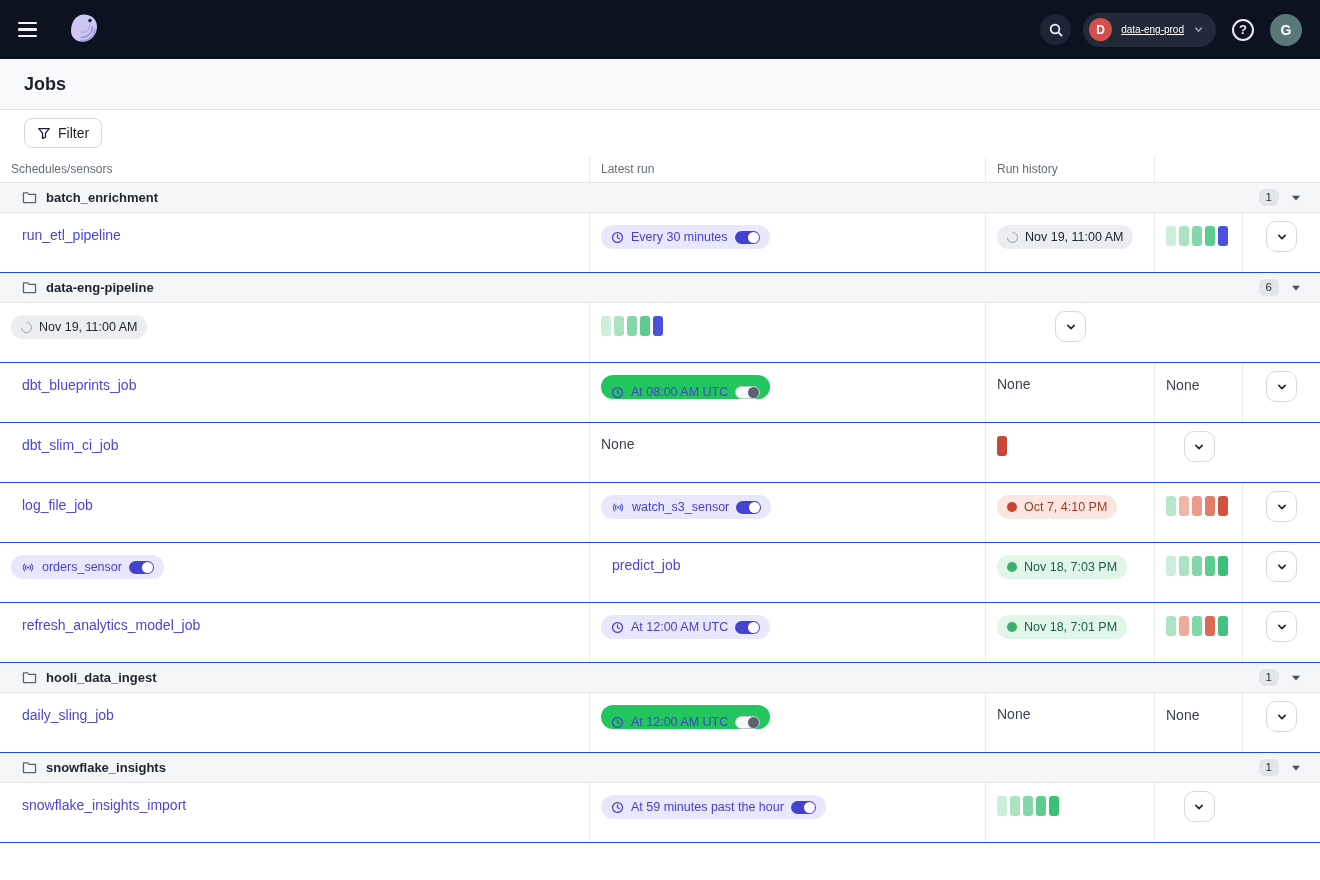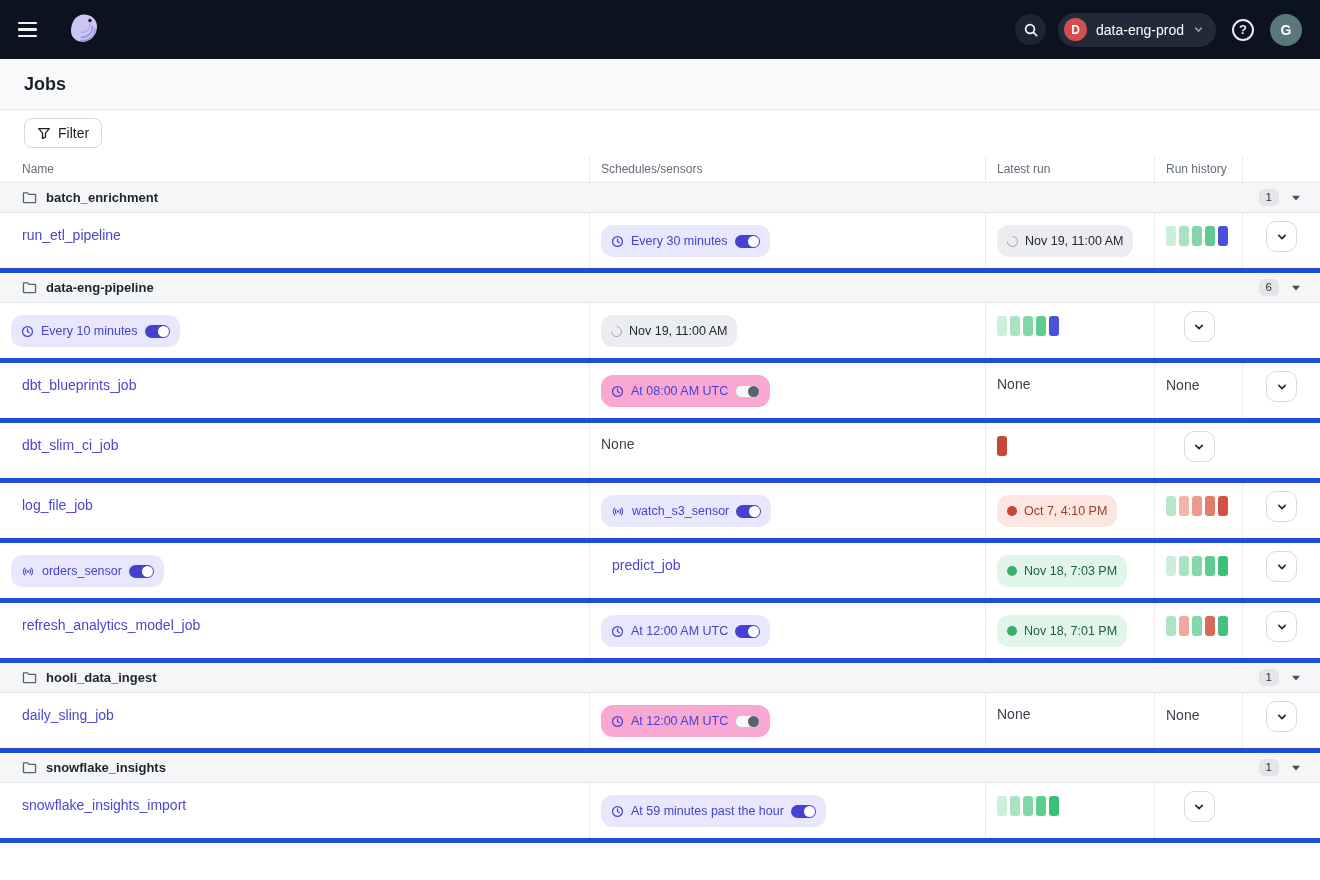--- a/index.html
+++ b/index.html
@@ -15,21 +15,21 @@
   .hamburger span { display:block; width:19px; height:2.4px; background:#f2f3f6; border-radius:1px; }
   .logo { width:36px; height:38px; display:flex; align-items:center; margin:0 6px 0 2px; }
   .nav-items { display:flex; align-items:center; gap:27px; margin-left:14px; }
   .nav-right { display:flex; align-items:center; gap:12px; }
   .search-btn { width:31px; height:31px; border-radius:50%; background:#1d2534; border:none;
     display:flex; align-items:center; justify-content:center; cursor:pointer; }
   .dep-pill { height:34px; border-radius:17px; background:#222a3a; border:none; color:#fff;
     display:flex; align-items:center; gap:9px; padding:0 12px 0 6px; cursor:pointer; }
   .dep-dot { width:23px; height:23px; border-radius:50%; background:#d14f4d; color:#fff;
     font-size:12px; font-weight:700; display:flex; align-items:center; justify-content:center; }
-  .dep-name { font-size:14px; color:#fff; }
+  .dep-name { font-size:10px; color:#fff;text-decoration:underline; }
   .help-btn { width:30px; height:30px; background:none; border:none; cursor:pointer;
     display:flex; align-items:center; justify-content:center; }
   .help-circle { width:22px; height:22px; border:2px solid #e8eaf0; border-radius:50%;
     color:#e8eaf0; font-size:13px; font-weight:700; display:flex; align-items:center; justify-content:center; }
   .avatar { width:32px; height:32px; border-radius:50%; background:#5b7878; border:none; color:#fff;
     font-size:14px; font-weight:600; display:flex; align-items:center; justify-content:center; cursor:pointer; }
 
   
   .page-head { height:51px; background:#f8f9fb; border-bottom:1px solid #e4e7ea;
     display:flex; align-items:center; padding:0 24px; }
@@ -48,34 +48,34 @@
 
   .group-row { height:30px; background:#f5f6f8; border-bottom:1px solid #e4e7ea;
     display:flex; justify-content:space-between; padding:0 20px 0 22px; cursor:pointer; }
   .gleft { display:flex; align-items:center; gap:9px; }
   .gname { font-size:13px; font-weight:700; color:#1e232d; }
   .gright { display:flex; align-items:center; gap:13px; }
   .badge { background:#e3e5e9; border-radius:6px; font-size:11.5px; color:#2c323d;
     padding:2px 7px; line-height:1.2; }
   .caret { display:flex; align-items:center; color:#474e5c; cursor:pointer; }
 
-  .job-row { height:60px; border-bottom:5px solid #1d4ed8; }
+  .job-row { height:60px; border-bottom:1px solid #1d4ed8; }
   .cell { padding-top:12px; }
   .cell.c1 { padding-left:22px; padding-top:13px; border-right:1px solid #e9ebee; }
   .cell.c2,.cell.c3 { padding-left:11px; border-right:1px solid #e9ebee; }
   .cell.c4 { padding-left:11px; padding-top:13px; border-right:1px solid #e9ebee; }
   .cell.c5 { padding-top:8px; display:flex; justify-content:center; align-items:flex-start; }
   .job-link { font-size:14px; color:#4a46d0; text-decoration:none; cursor:pointer; }
   .plain { font-size:14px; color:#3c434f; }
 
-  .chip { display:inline-flex; align-items:center; gap:7px; height:32px; border-radius:12px;
+  .chip { display:inline-flex; align-items:center; gap:7px; height:24px; border-radius:12px;
     padding:0 10px; font-size:12.5px; cursor:pointer; white-space:nowrap; }
   .chip .cicon { display:flex; align-items:center; }
   .chip.sched.on { background:#e8e7fc; color:#4542cf; }
-  .chip.sched.off { background:#f9a8d4; color:#4542cf; }
+  .chip.sched.off { background:#22c55e; color:#4542cf;align-items:flex-end; }
   .chip.run-progress { background:#ebedf0; color:#222733; }
   .chip.run-fail { background:#fbe6e1; color:#a03b2c; }
   .chip.run-success { background:#e1f5e8; color:#1e5e41; }
   .dot { width:10px; height:10px; border-radius:50%; flex:0 0 auto; }
   .dot.fail { background:#cb4334; }
   .dot.success { background:#3cae6c; }
   .spinner { width:11px; height:11px; border-radius:50%; border:1.6px solid #a2a9b4;
     border-top-color:transparent; transform:rotate(-45deg); flex:0 0 auto; }
 
   .toggle { position:relative; width:25px; height:13px; border-radius:7px; display:inline-block;
@@ -143,21 +143,20 @@
   <button class="filter-btn">
     <svg width="14" height="14" viewBox="0 0 16 16" fill="none" stroke="#1b202b" stroke-width="1.5" stroke-linejoin="round">
         <path d="M2 3h12L9.7 8.2v4.6l-3.4 1.4V8.2z"></path>
       </svg>
     <span>Filter</span>
   </button>
 </div>
 
 <div class="table">
   <div class="thead grid-row" id="thead">
-      <div class="th c1">Name</div>
       <div class="th c2">Schedules/sensors</div>
       <div class="th c3">Latest run</div>
       <div class="th c4">Run history</div>
       <div class="th c5"></div>
     </div>
   <div id="tbody">
       <div class="group-row">
         <span class="gleft">
           <span style="display:flex">
             <svg width="15" height="13" viewBox="0 0 16 14" fill="none" stroke="#5a6270" stroke-width="1.4" stroke-linejoin="round">
@@ -222,32 +221,20 @@
         <span class="gright">
           <span class="badge">6</span>
           <span class="caret">
             <svg width="8" height="6" viewBox="0 0 8 6" fill="currentColor">
               <path d="M0 .8h8L4 5.6z"></path>
             </svg>
           </span>
         </span>
       </div>
       <div class="job-row grid-row">
-        <div class="cell c2"><span class="chip sched on">
-            <span class="cicon">
-              <svg width="13" height="13" viewBox="0 0 16 16" fill="none" stroke="currentColor" stroke-width="1.5" stroke-linecap="round">
-                <circle cx="8" cy="8" r="6.1"></circle>
-                <path d="M8 4.8V8l2.3 1.5"></path>
-              </svg>
-            </span>
-            <span>Every 10 minutes</span>
-            <span class="toggle on">
-              <span class="knob"></span>
-            </span>
-          </span></div>
         <div class="cell c3"><span class="chip run-progress">
             <span class="spinner"></span>
             <span>Nov 19, 11:00 AM</span>
           </span></div>
         <div class="cell c4"><span class="bars">
             <span class="bar" style="background:#cdeeda"></span>
             <span class="bar" style="background:#a9e3c2"></span>
             <span class="bar" style="background:#84d7a9"></span>
             <span class="bar" style="background:#5ecb8f"></span>
             <span class="bar" style="background:#4b51dd"></span>

